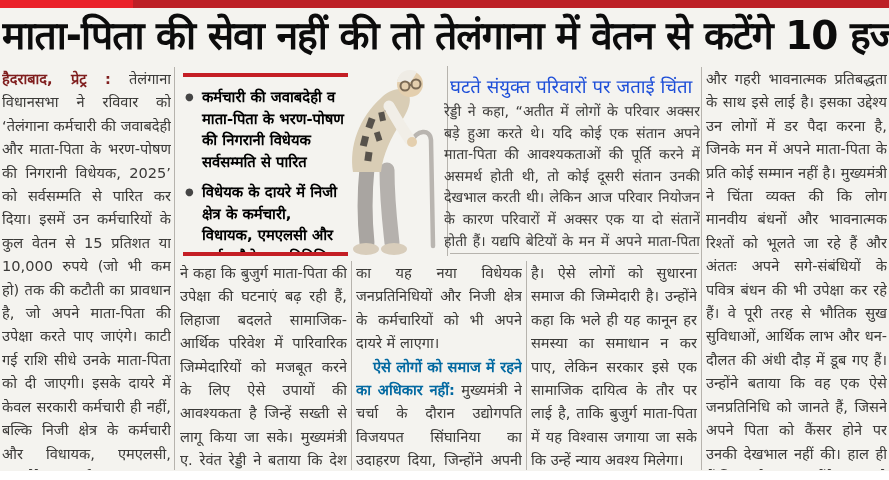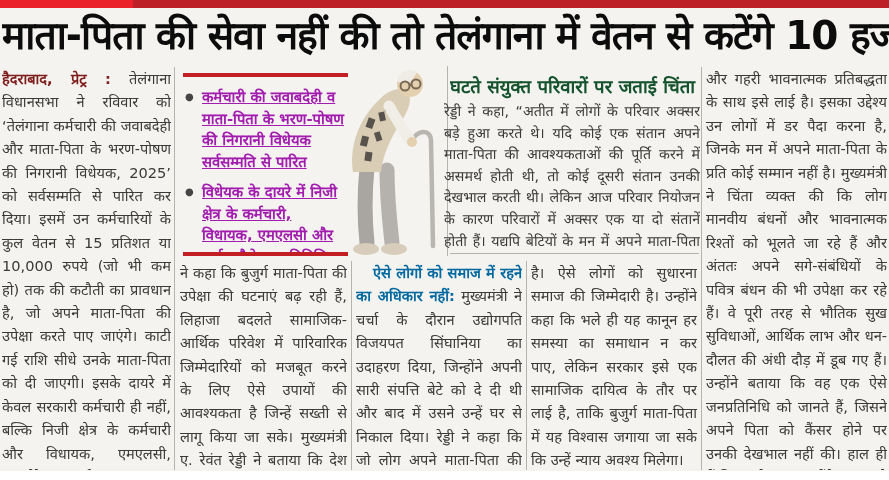--- a/index.html
+++ b/index.html
@@ -59,30 +59,30 @@
   .hr-concern{left:450px;top:253px;width:249px;}
   
   .hbox{
     position:absolute;left:183px;top:73px;width:165px;height:183px;
     border-top:4px solid #c41e25;border-bottom:4px solid #c41e25;
     box-sizing:border-box;padding:9px 2px 0 2px;overflow:hidden;
   }
   .hbox ul{margin:0;padding:0;list-style:none;}
   .hbox li{
     position:relative;padding-left:17px;margin-bottom:9px;
-    font-size:14.8px;line-height:21.5px;font-weight:700;color:#a21caf;text-decoration:underline;
+    font-size:14.8px;line-height:21.5px;font-weight:700;color:#000000;
   }
   .hbox li::before{
     content:"\25CF";position:absolute;left:0;top:0;
     font-size:10px;color:#454545;
   }
   
   .concern-head{
     position:absolute;left:450px;top:74px;width:250px;height:26px;
-    margin:0;font-size:18.5px;line-height:26px;font-weight:700;color:#14532d;
+    margin:0;font-size:18.5px;line-height:26px;font-weight:400;color:#1d4ed8;
     white-space:nowrap;overflow:hidden;
   }
   .concern-body{
     position:absolute;left:444px;top:101px;width:256px;height:150px;
     font-size:14.2px;line-height:21.6px;color:#3b3a38;
     text-align:justify;overflow:hidden;margin:0;
   }
   
   .illus{
     position:absolute;left:331px;top:60px;width:120px;height:200px;
@@ -156,20 +156,21 @@
   </svg>
 
   <h2 class="concern-head">घटते संयुक्त परिवारों पर जताई चिंता</h2>
   <p class="concern-body">रेड्डी ने कहा, “अतीत में लोगों के परिवार अक्सर बड़े हुआ करते थे। यदि कोई एक संतान अपने माता-पिता की आवश्यकताओं की पूर्ति करने में असमर्थ होती थी, तो कोई दूसरी संतान उनकी देखभाल करती थी। लेकिन आज परिवार नियोजन के कारण परिवारों में अक्सर एक या दो संतानें होती हैं। यद्यपि बेटियों के मन में अपने माता-पिता के प्रति गहरा स्नेह होता है, फिर भी वे वैवाहिक जीवन की जिम्मेदारियों के चलते उनकी देखभाल करने में असमर्थ रहते हैं।”</p>
 
   <div class="col col2">
     <p>ने कहा कि बुजुर्ग माता-पिता की उपेक्षा की घटनाएं बढ़ रही हैं, लिहाजा बदलते सामाजिक-आर्थिक परिवेश में पारिवारिक जिम्मेदारियों को मजबूत करने के लिए ऐसे उपायों की आवश्यकता है जिन्हें सख्ती से लागू किया जा सके। मुख्यमंत्री ए. रेवंत रेड्डी ने बताया कि देश में पहले से ही एक राष्ट्रीय कानून मौजूद है, जिसका नाम ‘माता-पिता और वरिष्ठ नागरिकों का भरण पोषण एवं कल्याण</p>
   </div>
 
   <div class="col col3">
+    <p>का यह नया विधेयक जनप्रतिनिधियों और निजी क्षेत्र के कर्मचारियों को भी अपने दायरे में लाएगा।</p>
     <p class="indent"><span class="inline-subhead">ऐसे लोगों को समाज में रहने का अधिकार नहीं:</span><span> मुख्यमंत्री ने चर्चा के दौरान उद्योगपति विजयपत सिंघानिया का उदाहरण दिया, जिन्होंने अपनी सारी संपत्ति बेटे को दे दी थी और बाद में उसने उन्हें घर से निकाल दिया। रेड्डी ने कहा कि जो लोग अपने माता-पिता की उपेक्षा करते हैं, उन्हें समाज</span></p>
   </div>
 
   <div class="col col4">
     <p>है। ऐसे लोगों को सुधारना समाज की जिम्मेदारी है। उन्होंने कहा कि भले ही यह कानून हर समस्या का समाधान न कर पाए, लेकिन सरकार इसे एक सामाजिक दायित्व के तौर पर लाई है, ताकि बुजुर्ग माता-पिता में यह विश्वास जगाया जा सके कि उन्हें न्याय अवश्य मिलेगा।</p>
 
   </div>
 
   <div class="col col5">
     <p>और गहरी भावनात्मक प्रतिबद्धता के साथ इसे लाई है। इसका उद्देश्य उन लोगों में डर पैदा करना है, जिनके मन में अपने माता-पिता के प्रति कोई सम्मान नहीं है। मुख्यमंत्री ने चिंता व्यक्त की कि लोग मानवीय बंधनों और भावनात्मक रिश्तों को भूलते जा रहे हैं और अंततः अपने सगे-संबंधियों के पवित्र बंधन की भी उपेक्षा कर रहे हैं। वे पूरी तरह से भौतिक सुख सुविधाओं, आर्थिक लाभ और धन-दौलत की अंधी दौड़ में डूब गए हैं। उन्होंने बताया कि वह एक ऐसे जनप्रतिनिधि को जानते हैं, जिसने अपने पिता को कैंसर होने पर उनकी देखभाल नहीं की। हाल ही में निधन हो गया। उन्होंने समाज से ऐसे लोगों का बहिष्कार करने का आह्वान किया। भाजपा विधायक पायल शंकर ने इसे देश में अपनी तरह का पहला विधेयक बताते हुए कहा कि उनकी पार्टी इस विधेयक का समर्थन</p>

